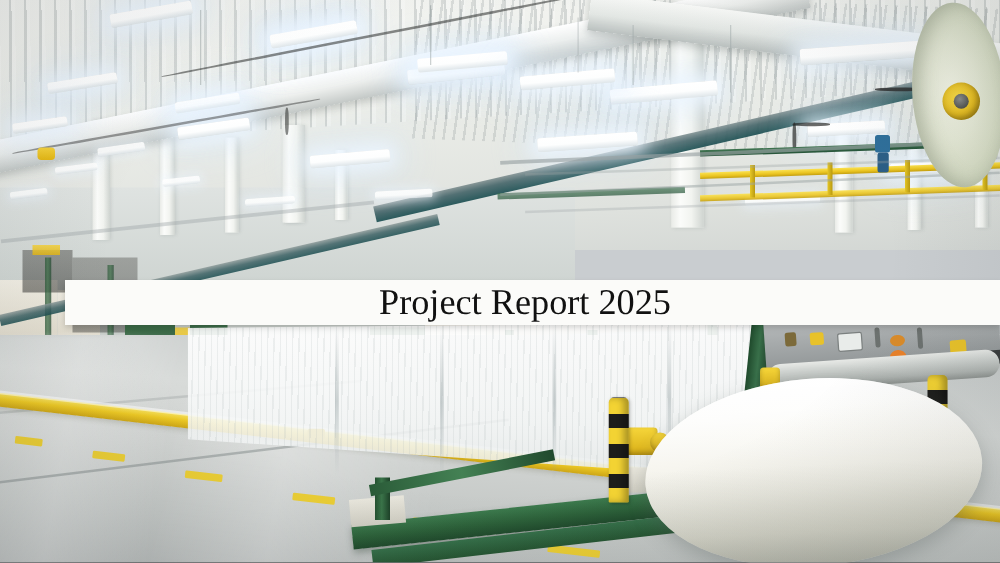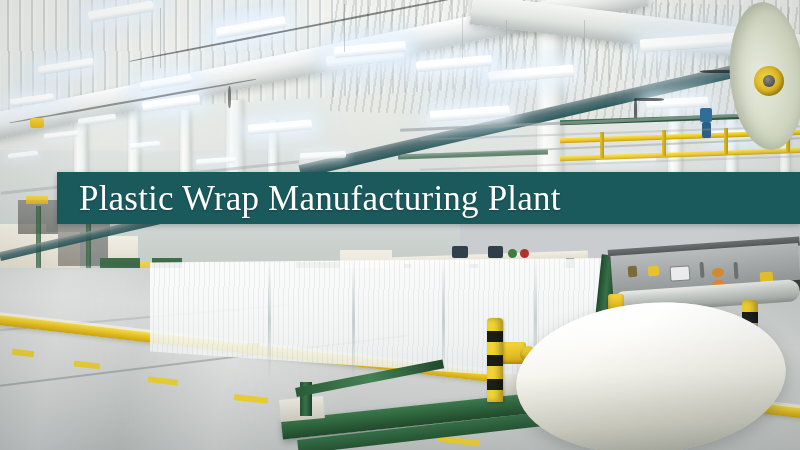--- a/index.html
+++ b/index.html
@@ -614,18 +614,18 @@
     <div class="roll">
       <div class="roll-shade"></div>
     </div>
     <div class="roll-end"></div>
     <div class="roll-core"></div>
     <div class="roll-core-in"></div>
 
     <div class="vignette"></div>
   </div>
 
-  <div class="banner-title">
-    <div class="txt">Plastic Wrap Manufacturing Plant</div>
+
+  <div class="banner-sub">
+    <div class="txt">Project Report 2025</div>
   </div>
 
-
 </div>
 
 </body></html>

